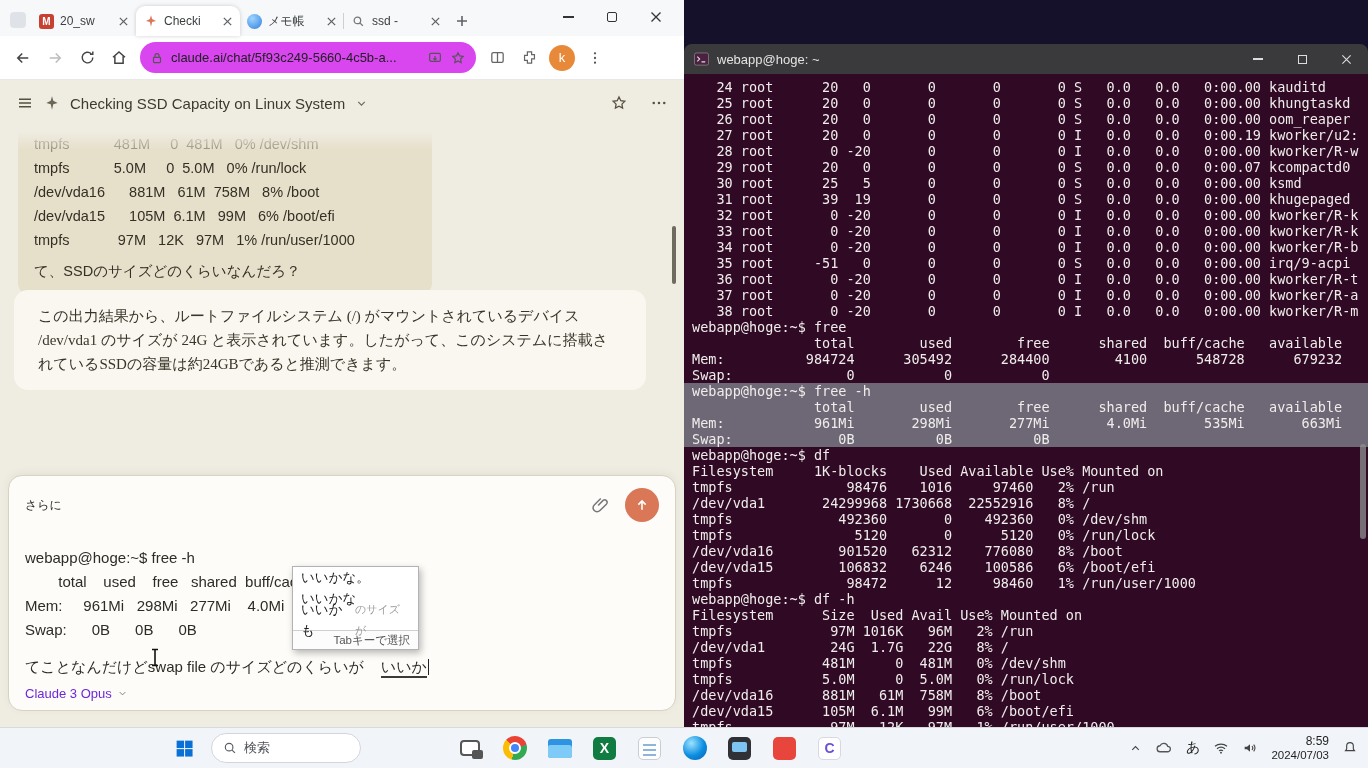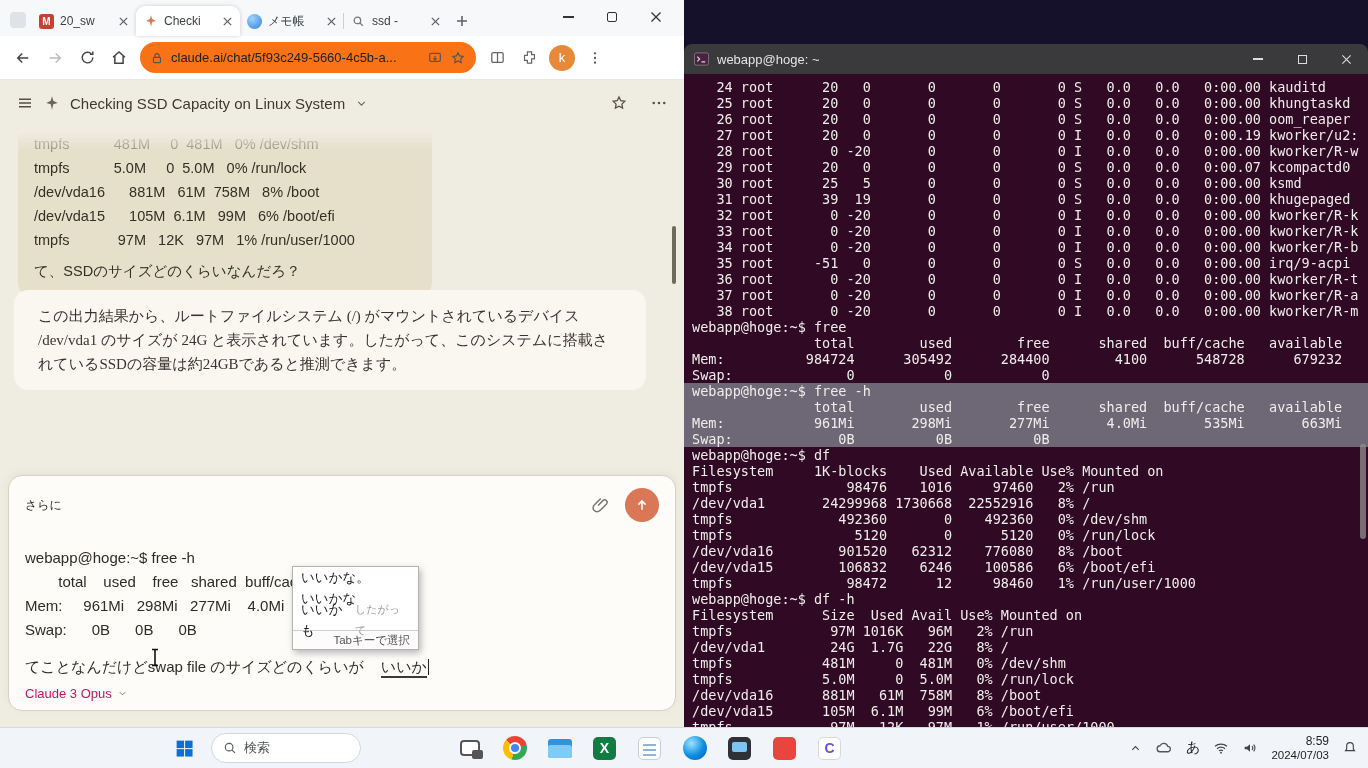--- a/index.html
+++ b/index.html
@@ -23,21 +23,21 @@
   .fav-m::after{content:"M";}
   .fav-memo{border-radius:50%;background:radial-gradient(circle at 35% 30%,#9fd4ff,#2f7fe0);}
   .newtab{margin:0 0 7px 6px;}
   .wincontrols{position:absolute;right:6px;top:2px;display:flex;}
   .wbtn{width:44px;height:30px;display:flex;align-items:center;justify-content:center;}
   .glyph-min{width:11px;height:1.5px;background:#333;}
   .glyph-max{width:10px;height:10px;border:1.5px solid #333;border-radius:2px;}
 
   .toolbar{height:44px;display:flex;align-items:center;gap:2px;padding:0 8px;background:#fff;border-bottom:1px solid #e8e8e8;}
   .navbtn{width:30px;height:30px;display:flex;align-items:center;justify-content:center;border-radius:50%;}
-  .addr{width:336px;height:31px;border-radius:16px;background:#f97316;display:flex;align-items:center;gap:7px;
+  .addr{width:336px;height:31px;border-radius:16px;background:#d946ef;display:flex;align-items:center;gap:7px;
         padding:0 10px;margin:0 4px;}
   .url{flex:1;font-size:13px;color:#202124;white-space:nowrap;overflow:hidden;}
   .avatar{width:26px;height:26px;border-radius:50%;background:#e8893a;color:#fff;font-size:13px;
           display:flex;align-items:center;justify-content:center;margin:0 3px;}
 
   
   .claude{position:absolute;top:80px;left:0;right:0;bottom:0;background:#efece1;overflow:hidden;}
   .cheader{position:relative;height:46px;display:flex;align-items:center;gap:10px;padding:0 16px;z-index:5;}
   .ctitle{font-size:15px;color:#3f3a2e;}
   .chead-right{margin-left:auto;display:flex;gap:22px;align-items:center;}
@@ -60,21 +60,21 @@
               padding:12px 16px;z-index:10;}
   .iprow{display:flex;align-items:center;}
   .iptext{font-size:12px;color:#2f2c26;}
   .ipicons{margin-left:auto;display:flex;align-items:center;gap:14px;}
   .sendbtn{width:34px;height:34px;border-radius:50%;background:#d97757;display:flex;align-items:center;justify-content:center;}
   .pasted{margin-top:24px;font-size:15px;line-height:24px;color:#2f2c26;}
   .pline{white-space:pre;height:24px;}
   .composeline{margin-top:16px;font-size:15px;color:#2f2c26;}
   .composing{border-bottom:2px solid #3a3a3a;padding-bottom:1px;margin-left:17px;}
   .caret{display:inline-block;width:1.5px;height:16px;background:#222;vertical-align:-3px;margin-left:1px;}
-  .model{position:absolute;left:16px;bottom:9px;font-size:13px;color:#be185d;display:flex;align-items:center;gap:5px;}
+  .model{position:absolute;left:16px;bottom:9px;font-size:13px;color:#6d28d9;display:flex;align-items:center;gap:5px;}
 
   
   .ime{position:absolute;left:292px;top:566px;width:127px;background:#fff;border:1px solid #b3b3b3;
        box-shadow:2px 3px 7px rgba(0,0,0,.28);z-index:50;font-size:13.5px;color:#1b1b1b;}
   .imerow{height:21px;line-height:21px;padding:0 8px;display:flex;align-items:center;}
   .imeann{margin-left:auto;font-size:11px;color:#9a9a9a;}
   .imehint{border-top:1px solid #cfcfcf;height:19px;line-height:19px;padding:0 8px;font-size:11.5px;
            color:#555;text-align:right;background:#fcfcfc;}
 
   .ibeam{position:absolute;left:149px;top:648px;z-index:60;}
@@ -388,21 +388,21 @@
 
   <div class="ime">
     <div class="imerow">
         <span>いいかな。</span>
       </div>
     <div class="imerow">
         <span>いいかな</span>
       </div>
     <div class="imerow">
       <span>いいかも</span>
-      <span class="imeann">したがって</span>
+      <span class="imeann">のサイズが</span>
     </div>
     <div class="imehint">Tabキーで選択</div>
   </div>
 
   <svg class="ibeam" width="12" height="19" viewBox="0 0 12 19">
     <path d="M3 1.5h6M6 1.5v16M3 17.5h6" fill="none" stroke="#111" stroke-width="1.6"></path>
   </svg>
 
   <div class="taskbar">
     <div class="tbleft">

